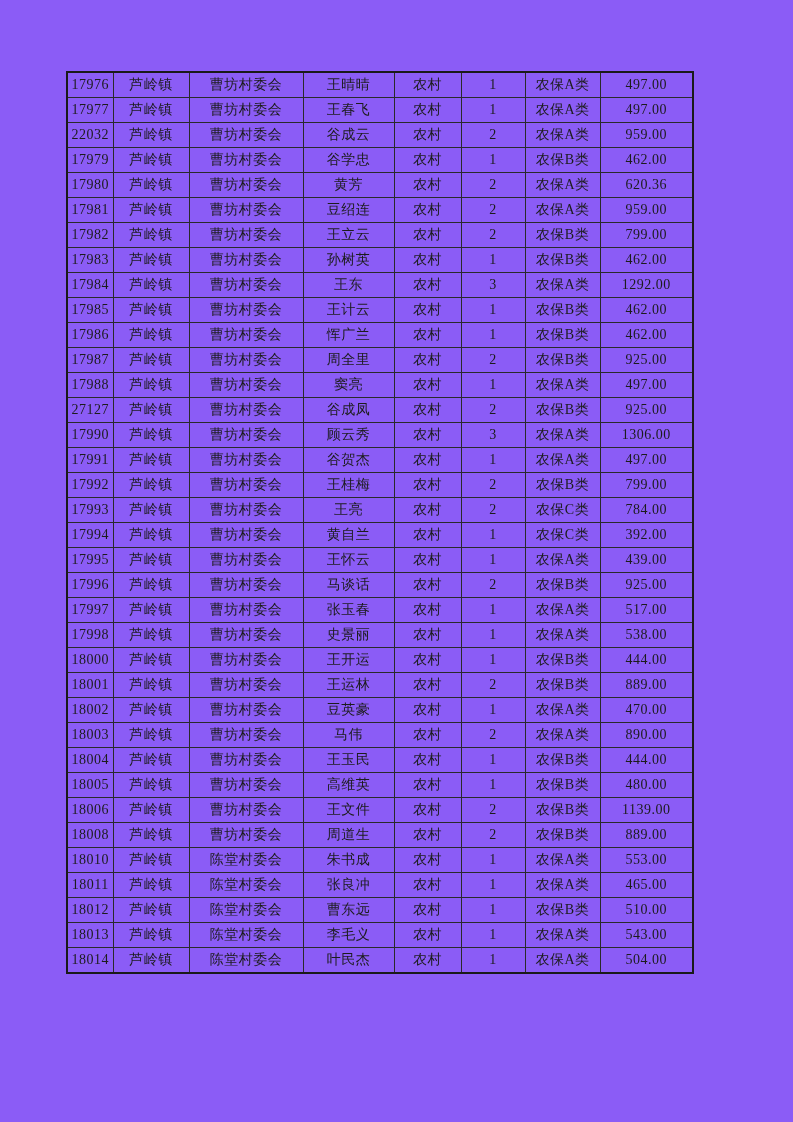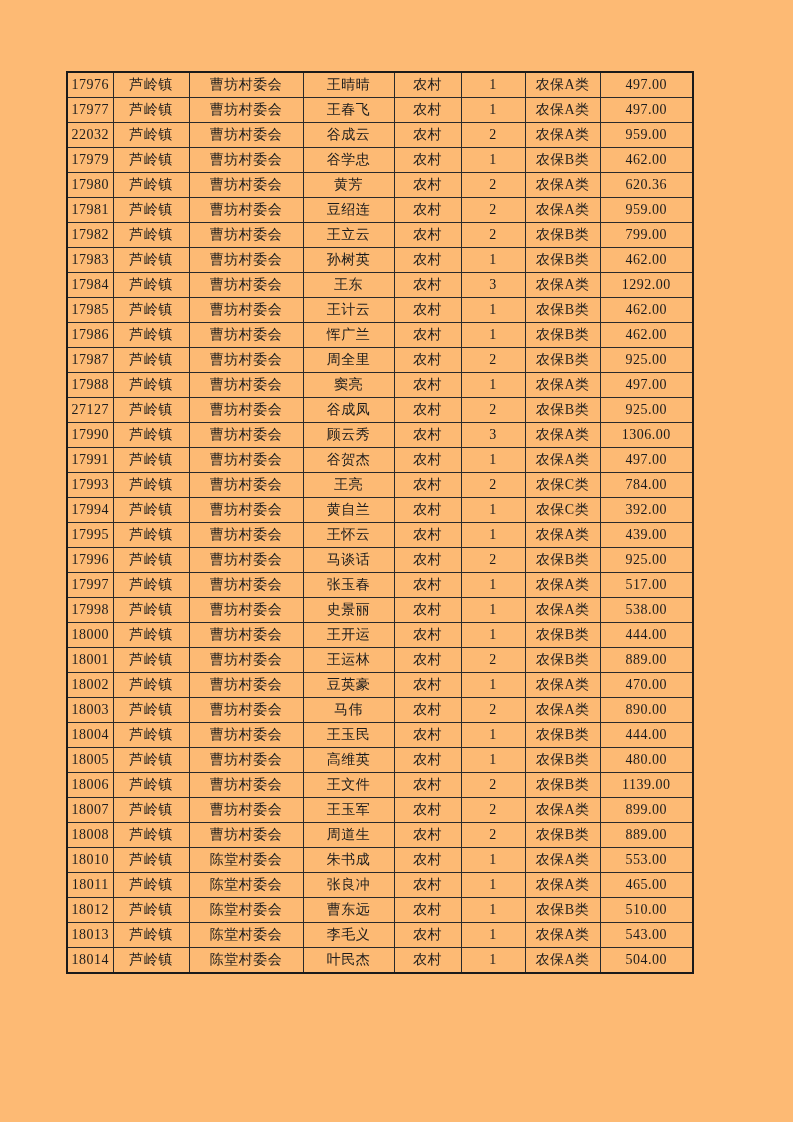--- a/index.html
+++ b/index.html
@@ -4,21 +4,21 @@
 <style>
   html, body {
     margin: 0;
     padding: 0;
     background: #ffffff;
   }
   .page {
     position: relative;
     width: 793px;
     height: 1122px;
-    background: #fdba74;
+    background: #8b5cf6;
     overflow: hidden;
     font-family: "Liberation Serif", "DejaVu Serif", serif;
     color: #1c1c1c;
   }
   table.grid {
     position: absolute;
     left: 66px;
     top: 71px;
     width: 626px;
     border-collapse: collapse;
@@ -220,20 +220,30 @@
           <td class="num">17991</td>
           <td>芦岭镇</td>
           <td>曹坊村委会</td>
           <td>谷贺杰</td>
           <td>农村</td>
           <td class="num">1</td>
           <td>农保A类</td>
           <td class="num">497.00</td>
         </tr>
         <tr>
+          <td class="num">17992</td>
+          <td>芦岭镇</td>
+          <td>曹坊村委会</td>
+          <td>王桂梅</td>
+          <td>农村</td>
+          <td class="num">2</td>
+          <td>农保B类</td>
+          <td class="num">799.00</td>
+        </tr>
+        <tr>
           <td class="num">17993</td>
           <td>芦岭镇</td>
           <td>曹坊村委会</td>
           <td>王亮</td>
           <td>农村</td>
           <td class="num">2</td>
           <td>农保C类</td>
           <td class="num">784.00</td>
         </tr>
         <tr>
@@ -348,30 +358,20 @@
         </tr>
         <tr>
           <td class="num">18006</td>
           <td>芦岭镇</td>
           <td>曹坊村委会</td>
           <td>王文件</td>
           <td>农村</td>
           <td class="num">2</td>
           <td>农保B类</td>
           <td class="num">1139.00</td>
-        </tr>
-        <tr>
-          <td class="num">18007</td>
-          <td>芦岭镇</td>
-          <td>曹坊村委会</td>
-          <td>王玉军</td>
-          <td>农村</td>
-          <td class="num">2</td>
-          <td>农保A类</td>
-          <td class="num">899.00</td>
         </tr>
         <tr>
           <td class="num">18008</td>
           <td>芦岭镇</td>
           <td>曹坊村委会</td>
           <td>周道生</td>
           <td>农村</td>
           <td class="num">2</td>
           <td>农保B类</td>
           <td class="num">889.00</td>

